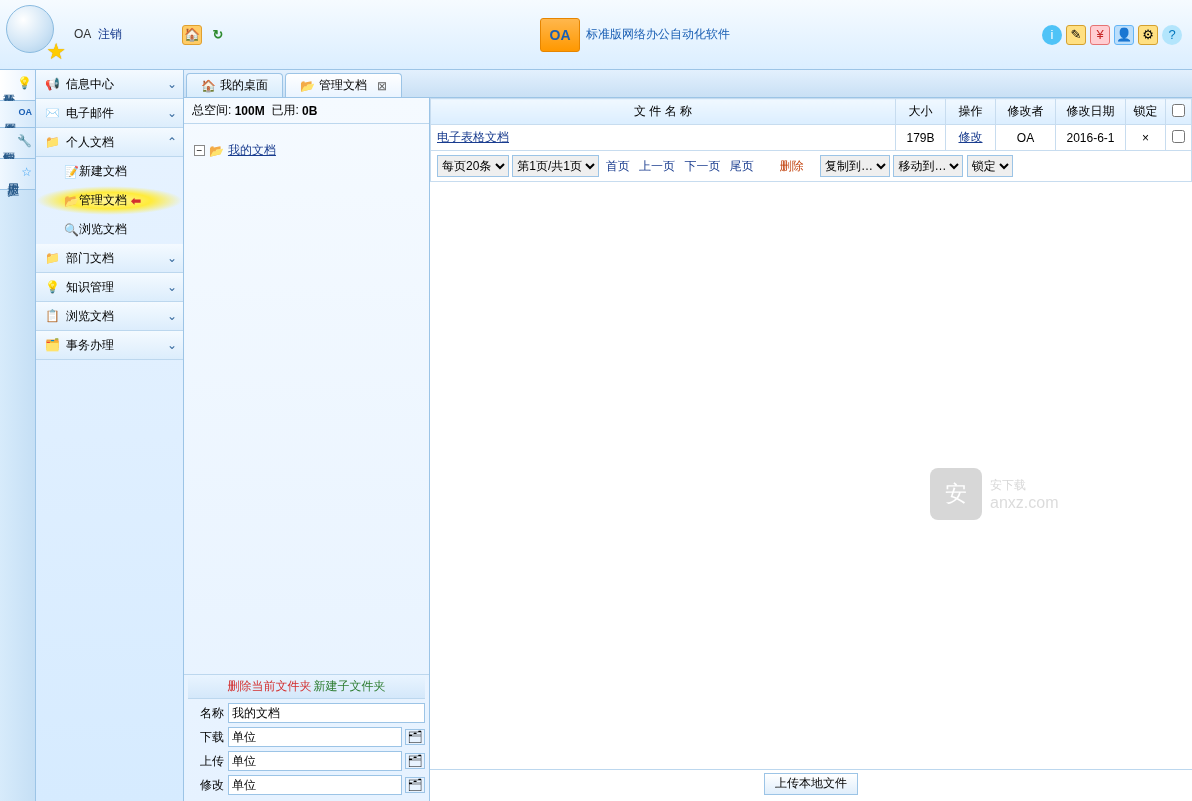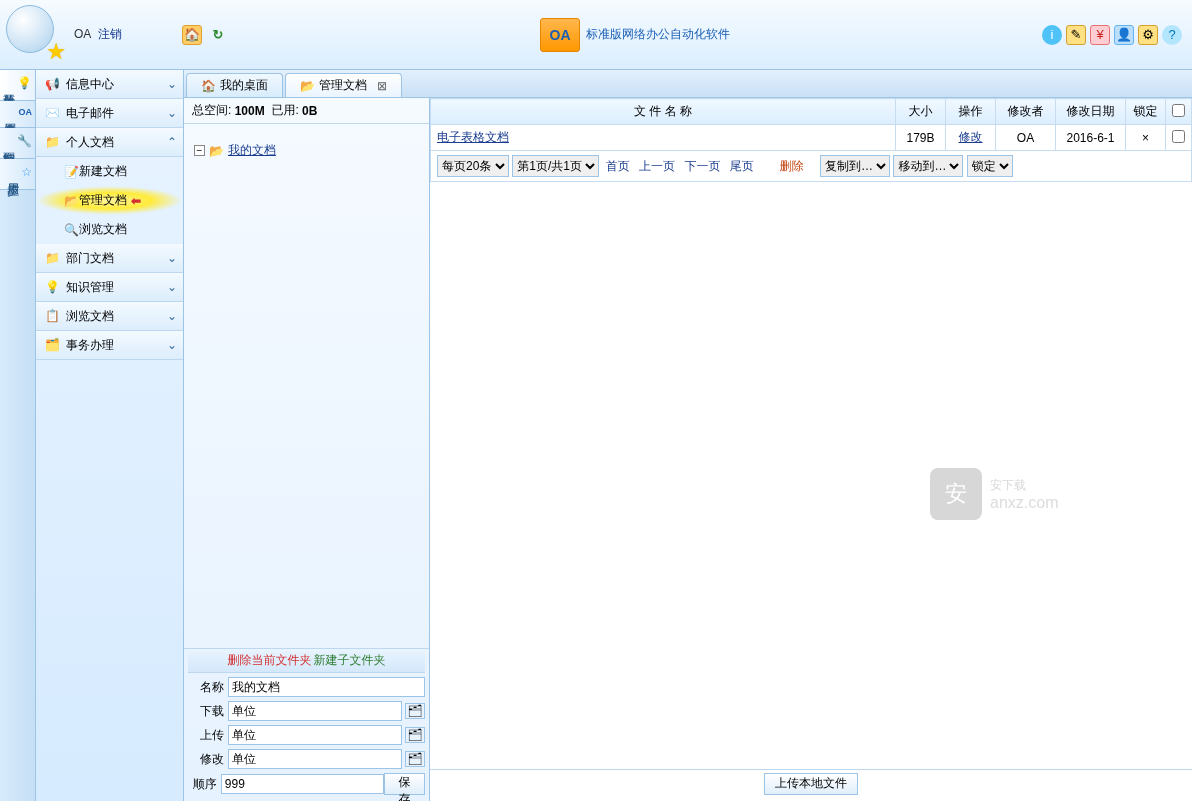--- a/index.html
+++ b/index.html
@@ -211,26 +211,20 @@
             </div>
           <div class="frow">
               <label>上传</label>
               <input type="text" value="单位" style="">
               <span class="mini">🗂</span>
             </div>
           <div class="frow">
               <label>修改</label>
               <input type="text" value="单位" style="">
               <span class="mini">🗂</span>
-            </div>
-          <div class="frow">
-              <label>顺序</label>
-              <input type="text" style="flex: 0 0 100px;" value="999">
-              <span style="flex:1"></span>
-              <button>保存</button>
             </div>
         </div>
       </div>
 
       <div class="right-pane">
 
         <table class="grid">
           <tbody>
               <tr>
             <th>文 件 名 称</th>

